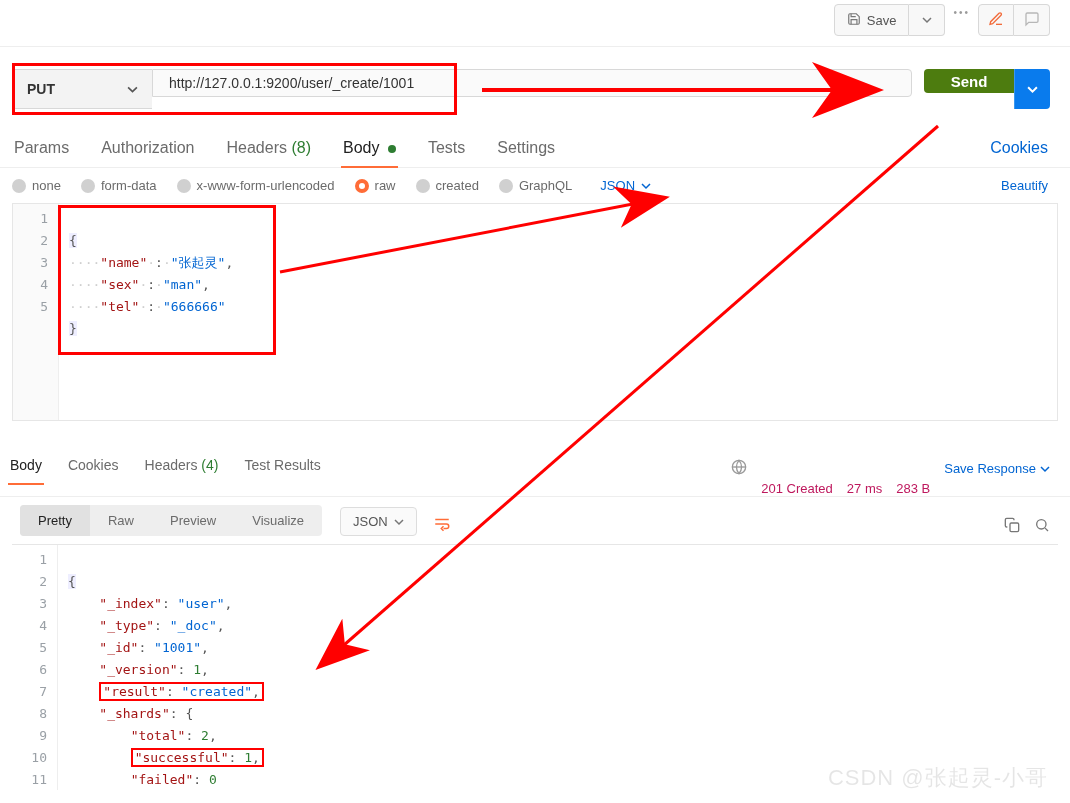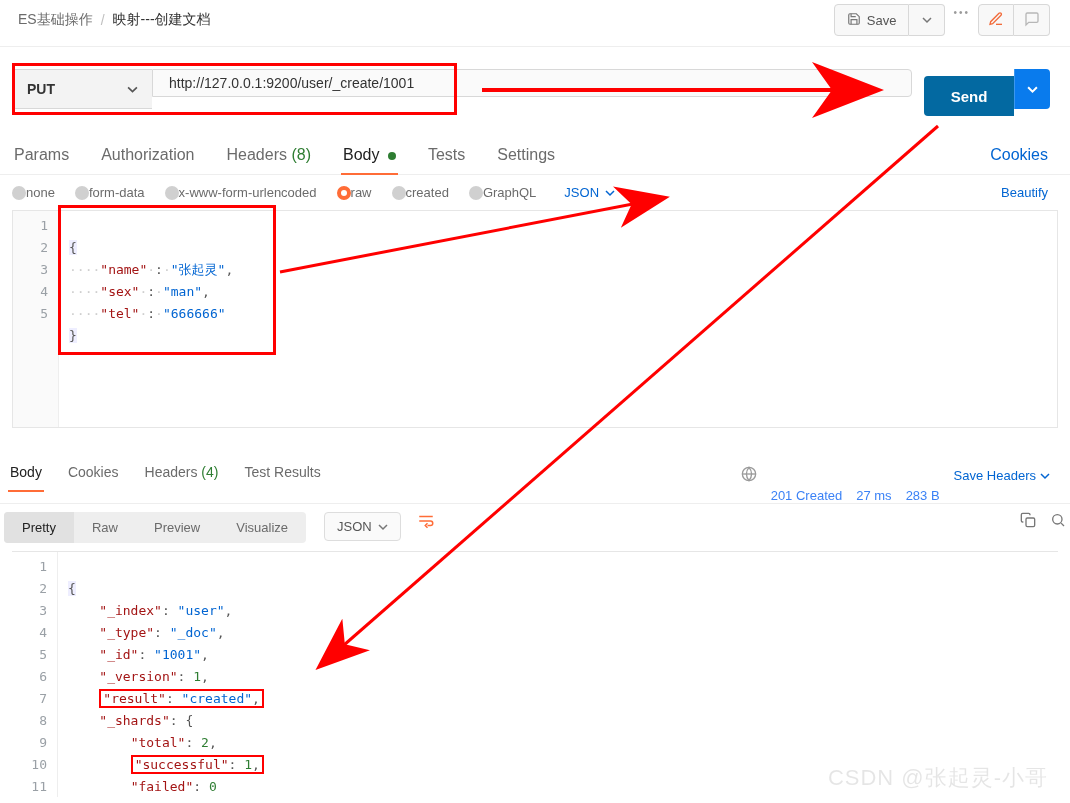--- a/index.html
+++ b/index.html
@@ -65,26 +65,25 @@
     background: #fafafa;
     border-radius: 0 4px 4px 0;
     height: 28px;
     padding: 0 16px;
     font-size: 14px;
     color: #333;
     outline: none;
   }
   .send-group { margin-left: 12px; display: flex; }
   .send-btn {
-    width: 90px; height: 40px;
-    background: #0369a1; color: #fff;
+    width: 90px; height: 24px;
+    background: #4d7c0f; color: #fff;
     border: none; border-radius: 4px 0 0 4px;
     font-size: 15px; font-weight: 600;
     cursor: pointer;
-    margin-top: 7px;
   }
   .send-more {
     width: 36px; height: 40px;
     background: #097bed; color: #fff;
     border: none; border-left: 1px solid #3a97ef;
     border-radius: 0 4px 4px 0; cursor: pointer;
     display: flex; align-items: center; justify-content: center;
   }
   .chev { display: inline-block; }
   .chev svg { display: block; }
@@ -118,21 +117,21 @@
   .cookies-link { margin-left: auto; color: #0265d2; cursor: pointer; padding: 6px 10px 10px;}
 
   
   .body-type-row {
     display: flex; align-items: center;
     padding: 10px 12px;
     gap: 20px;
     font-size: 13px;
     color: #6b6b6b;
   }
-  .radio { display: inline-flex; align-items: center; cursor: pointer;}
+  .radio { display: inline-flex; align-items: center; gap: 6px; cursor: pointer;}
   .radio .bullet {
     width: 14px; height: 14px; border-radius: 50%;
     background: #d0d0d0; display: inline-block; position: relative;
   }
   .radio.sel .bullet {
     background: #fff; border: 4px solid #ff6c37;
     width: 14px; height: 14px;
   }
   .json-dd { color: #0265d2; font-weight: 500; display: inline-flex; align-items: center; gap: 6px; cursor: pointer; margin-left: 8px;}
   .beautify { margin-left: auto; color: #0265d2; cursor: pointer; padding-right: 10px;}
@@ -184,28 +183,28 @@
     margin-top: 6px;
   }
   .resp-tabs { display: flex; gap: 22px; font-size: 14px; color: #6b6b6b;}
   .resp-tabs .rtab { padding: 4px 2px 12px; cursor: pointer; position: relative;}
   .resp-tabs .rtab.active { color: #212121; }
   .resp-tabs .rtab.active::after {
     content: ""; position: absolute; left: 0; right: 0; bottom: 0;
     height: 2px; background: #ff6c37;
   }
   .resp-right { margin-left: auto; display: flex; align-items: center; gap: 14px; font-size: 13px; color: #6b6b6b;}
-  .status-ok { color: #3b82f6; margin-top: 40px; }
+  .status-ok { color: #be185d; margin-top: 40px; }
   .save-resp { color: #0265d2; cursor: pointer; display: inline-flex; align-items: center; gap: 4px;}
   .globe { color: #9a9a9a; }
 
   
   .resp-toolbar {
-    display: flex; align-items: flex-start;
-    padding: 8px 4px;
+    display: flex; align-items: flex-end;
+    padding: 8px 20px;
     gap: 6px;
     border-top: 1px solid #eee;
   }
   .seg { display: flex; background: #eee; border-radius: 4px; overflow: hidden;}
   .seg .sbtn {
     padding: 8px 18px; font-size: 13px; color: #6b6b6b; cursor: pointer;
   }
   .seg .sbtn.active { background: #e1e1e1; color: #222; font-weight: 500;}
   .dd-small {
     margin-left: 12px;
@@ -241,25 +240,20 @@
     position: absolute; right: 22px; bottom: 10px;
     font-size: 22px; color: rgba(0,0,0,0.10);
     font-weight: 300; letter-spacing: 1px;
     pointer-events: none;
   }
 </style>
 </head>
 <body>
 
 <div class="topbar">
-  <div class="breadcrumb">
-    <span>ES基础操作</span>
-    <span class="sep">/</span>
-    <span style="color:#333">映射---创建文档</span>
-  </div>
   <div class="top-actions">
     <span class="btn-group">
       <button class="btn">
         <span class="icon">
           <svg width="14" height="14" viewBox="0 0 24 24" fill="none" stroke="#777" stroke-width="2">
               <path d="M19 21H5a2 2 0 0 1-2-2V5a2 2 0 0 1 2-2h11l5 5v11a2 2 0 0 1-2 2z"></path>
               <polyline points="17 21 17 13 7 13 7 21"></polyline>
               <polyline points="7 3 7 8 15 8"></polyline>
             </svg>
         </span>
@@ -402,21 +396,21 @@
       <svg width="16" height="16" viewBox="0 0 24 24" fill="none" stroke="#9a9a9a" stroke-width="2">
           <circle cx="12" cy="12" r="10"></circle>
           <line x1="2" y1="12" x2="22" y2="12"></line>
           <path d="M12 2a15 15 0 0 1 0 20a15 15 0 0 1 0-20z"></path>
         </svg>
     </span>
     <span class="status-ok">201 Created</span>
     <span class="status-ok">27 ms</span>
     <span class="status-ok">283 B</span>
     <span class="save-resp">
-      <span>Save Headers</span>
+      <span>Save Response</span>
       <span class="chev">
         <svg width="10" height="10" viewBox="0 0 10 6">
             <path d="M1 1l4 4 4-4" stroke="#0265d2" stroke-width="1.5" fill="none"></path>
           </svg>
       </span>
     </span>
   </div>
 </div>
 
 <div class="resp-toolbar">

